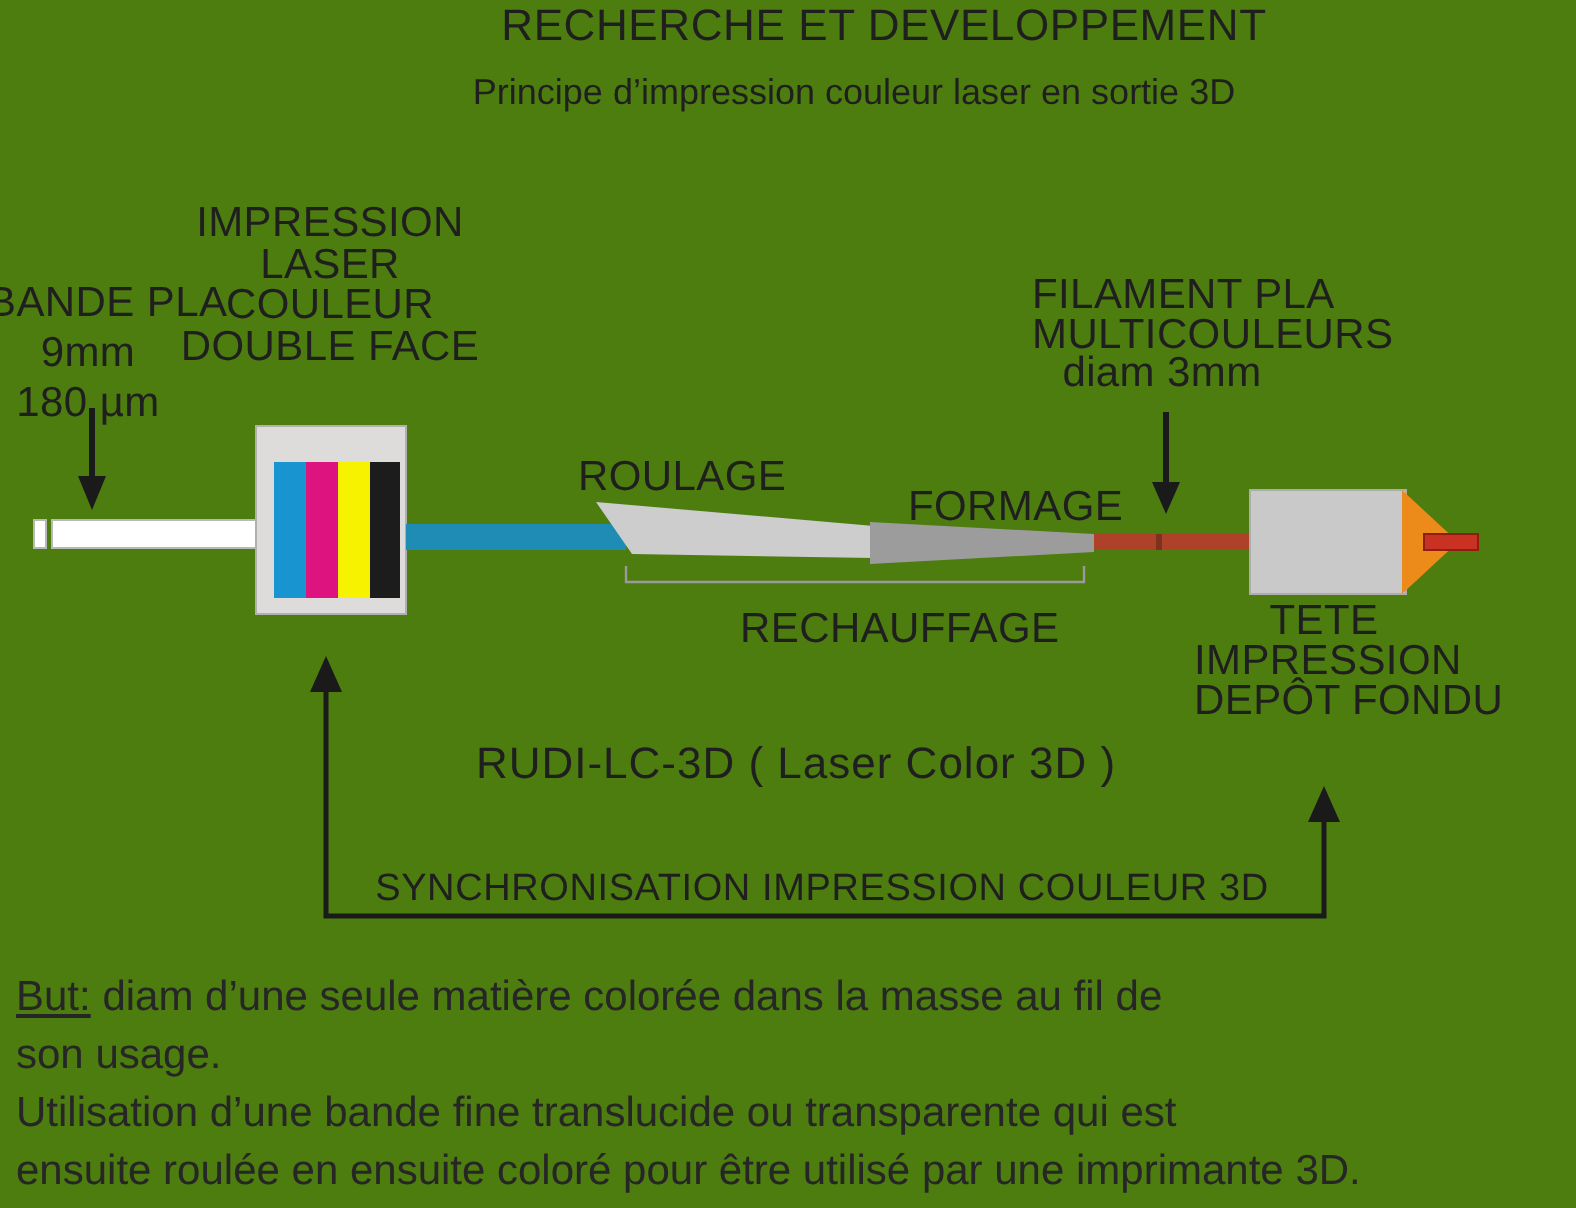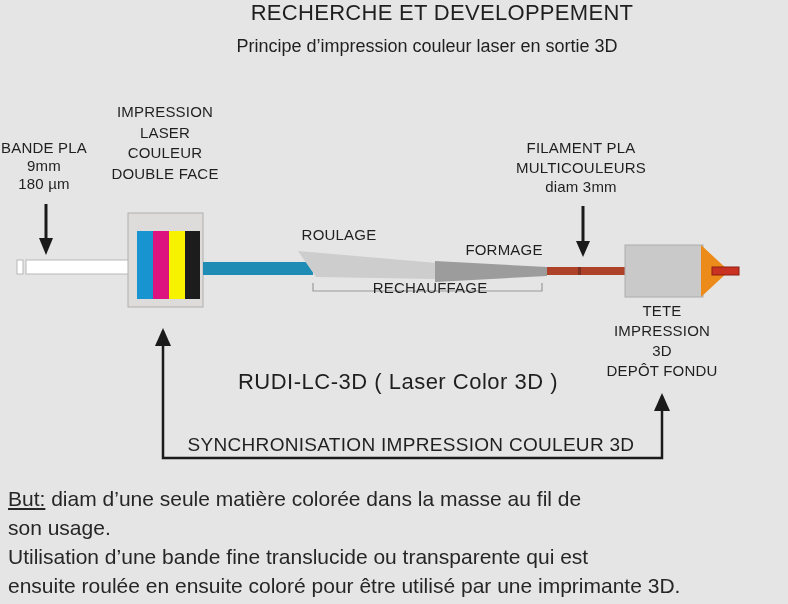--- a/index.html
+++ b/index.html
@@ -1,24 +1,24 @@
 <!DOCTYPE html>
 <html><head>
 <meta charset="utf-8">
 <style>
   html,body{margin:0;padding:0;background:#ffffff;}
   .canvas{
-    position:relative;width:788px;height:604px;background:#e5e5e5;
+    position:relative;width:788px;height:604px;background:#4d7c0f;
     font-family:"Liberation Sans", sans-serif;color:#1f1f1f;overflow:hidden;
   }
   .canvas svg{position:absolute;left:0;top:0;}
   .txt{position:absolute;text-align:center;line-height:1.2;white-space:nowrap;}
   .title1{font-size:22px;letter-spacing:.3px;}
   .title2{font-size:18px;}
-  .lbl{font-size:15px;letter-spacing:.2px;}
+  .lbl{font-size:21px;letter-spacing:.2px;}
   .lbl .ln{display:block;}
   .rudi{font-size:22px;letter-spacing:.5px;}
   .sync{font-size:19px;letter-spacing:.3px;}
   .para{position:absolute;left:8px;top:484px;width:778px;text-align:left;
         font-size:21px;line-height:29px;color:#262626;}
   .para .ln{display:block;white-space:nowrap;}
   .u{text-decoration:underline;}
 </style>
 </head>
 <body>
@@ -79,32 +79,31 @@
 
   <div class="txt lbl" style="left:90px;top:102px;width:150px;line-height:20.5px;">
     <span class="ln">IMPRESSION</span>
     <span class="ln">LASER</span>
     <span class="ln">COULEUR</span>
     <span class="ln">DOUBLE FACE</span>
   </div>
 
   <div class="txt lbl" style="left:289px;top:226px;width:100px;">ROULAGE</div>
   <div class="txt lbl" style="left:454px;top:241px;width:100px;">FORMAGE</div>
-  <div class="txt lbl" style="left:370px;top:279px;width:120px;">RECHAUFFAGE</div>
+  <div class="txt lbl" style="left:370px;top:302px;width:120px;">RECHAUFFAGE</div>
 
   <div class="txt lbl" style="left:516px;top:138px;width:130px;line-height:19.5px;">
     <span class="ln">FILAMENT PLA</span>
     <span class="ln">MULTICOULEURS</span>
     <span class="ln">diam 3mm</span>
   </div>
 
   <div class="txt lbl" style="left:597px;top:301px;width:130px;line-height:20px;text-align:center;">
     <span class="ln">TETE</span>
     <span class="ln">IMPRESSION</span>
-    <span class="ln">3D</span>
     <span class="ln">DEPÔT FONDU</span>
   </div>
 
   <div class="txt rudi" style="left:198px;top:354px;width:400px;margin-top:15px;">RUDI-LC-3D ( Laser Color 3D )</div>
 
   <div class="txt sync" style="left:161px;top:434px;width:500px;">SYNCHRONISATION IMPRESSION COULEUR 3D</div>
 
   <div class="para">
     <span class="ln"><span class="u">But:</span><span> diam d’une seule matière colorée dans la masse au fil de</span></span>
     <span class="ln">son usage.</span>

